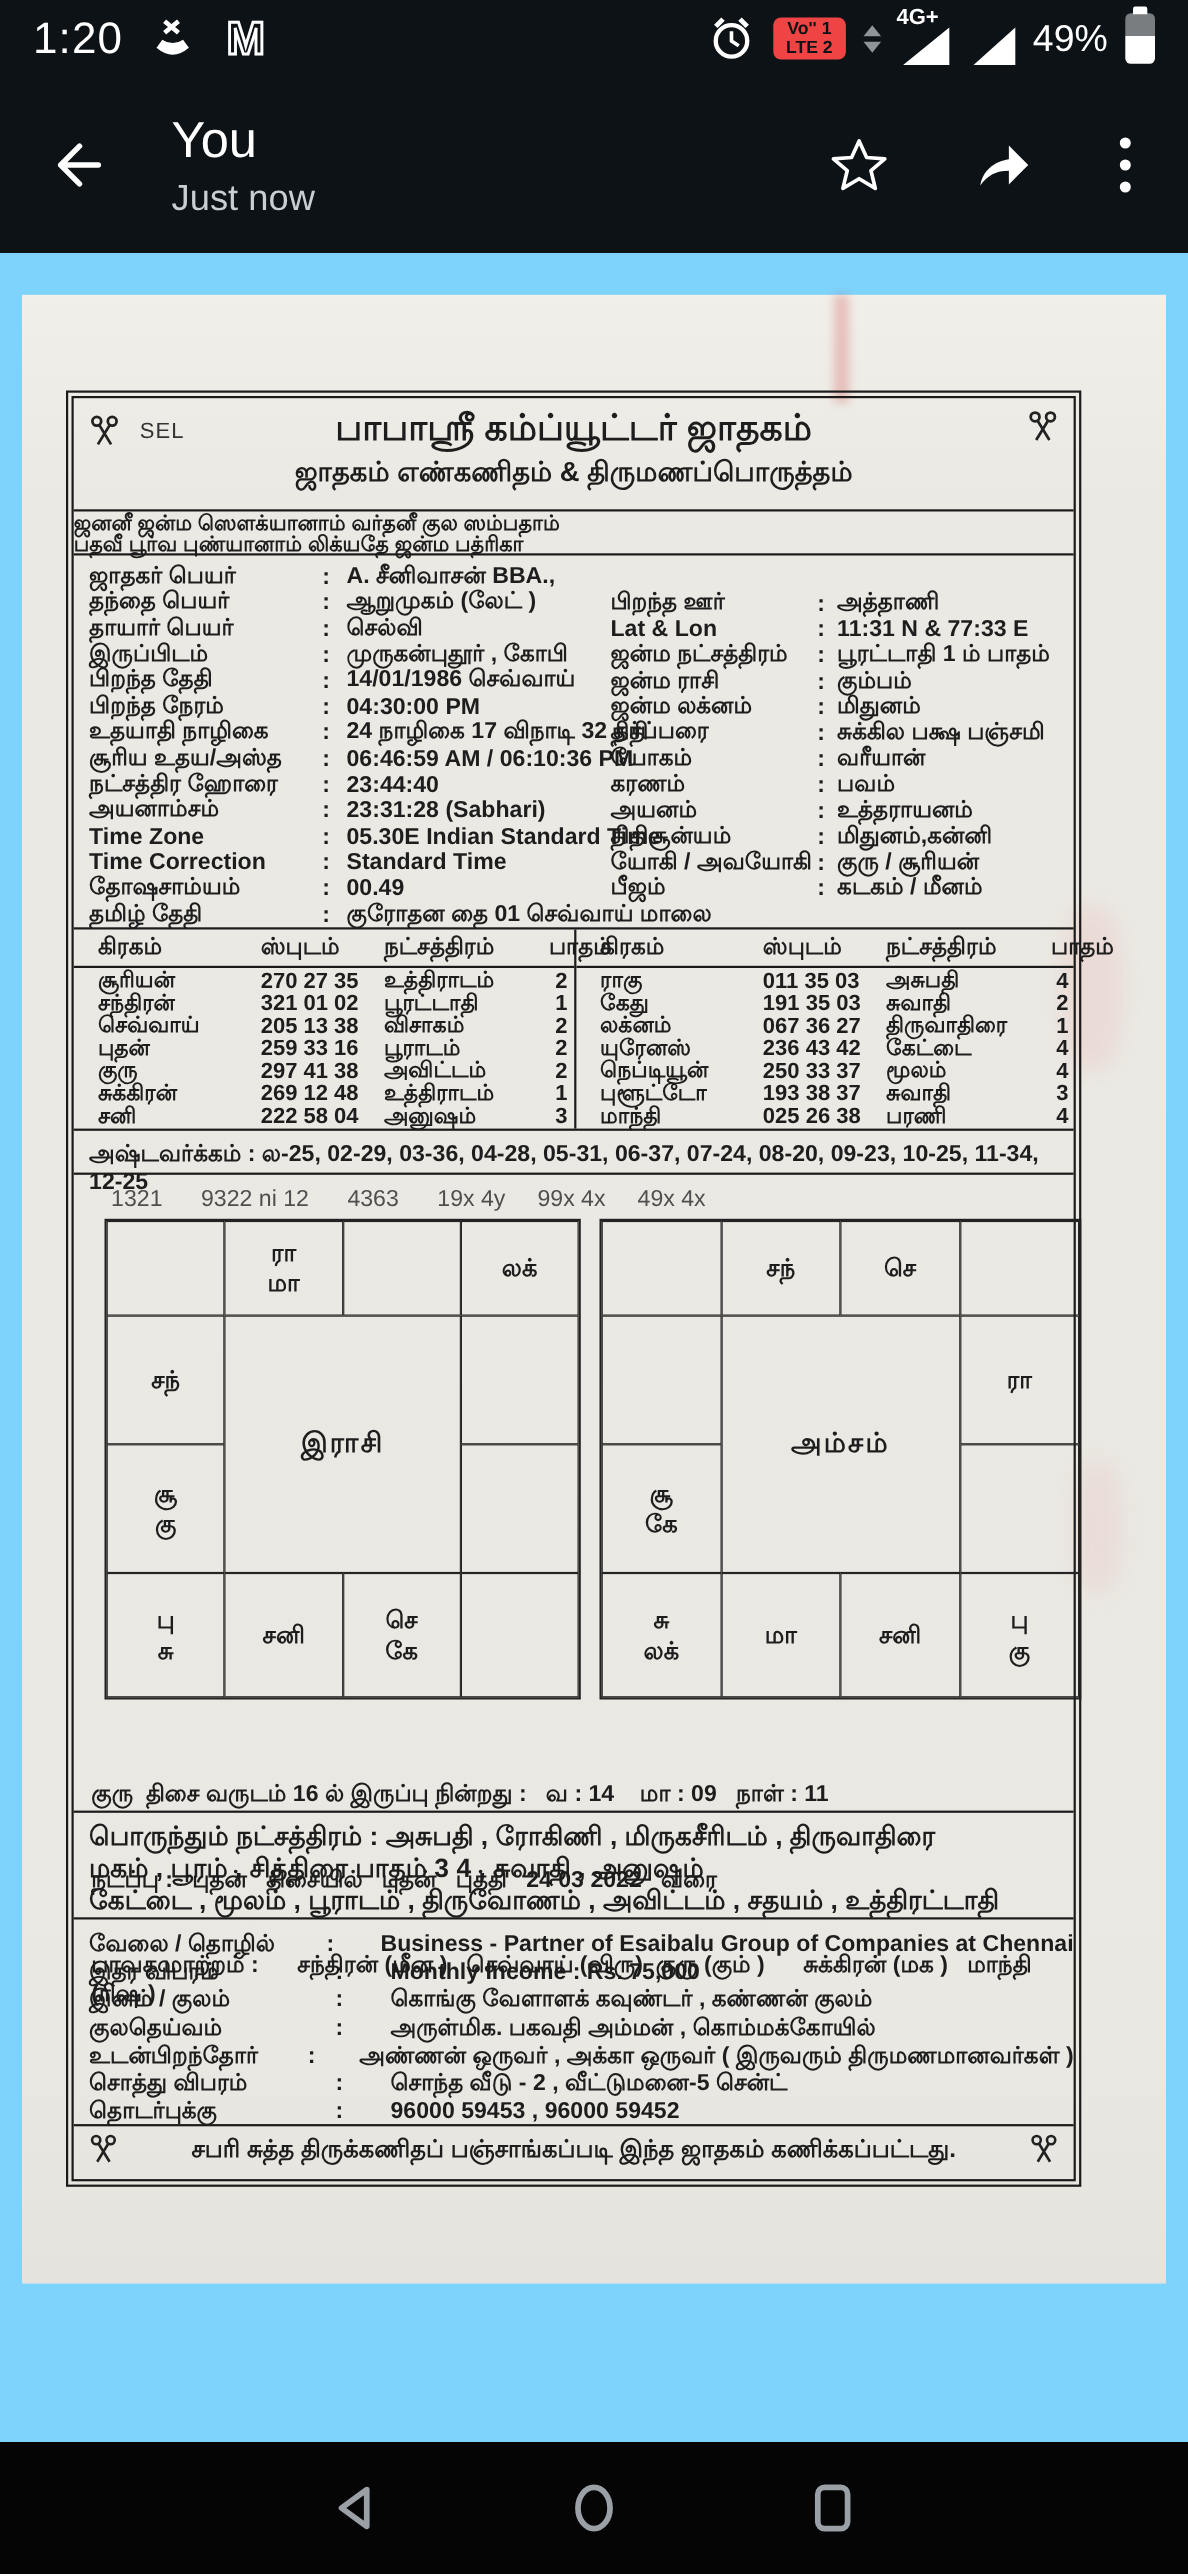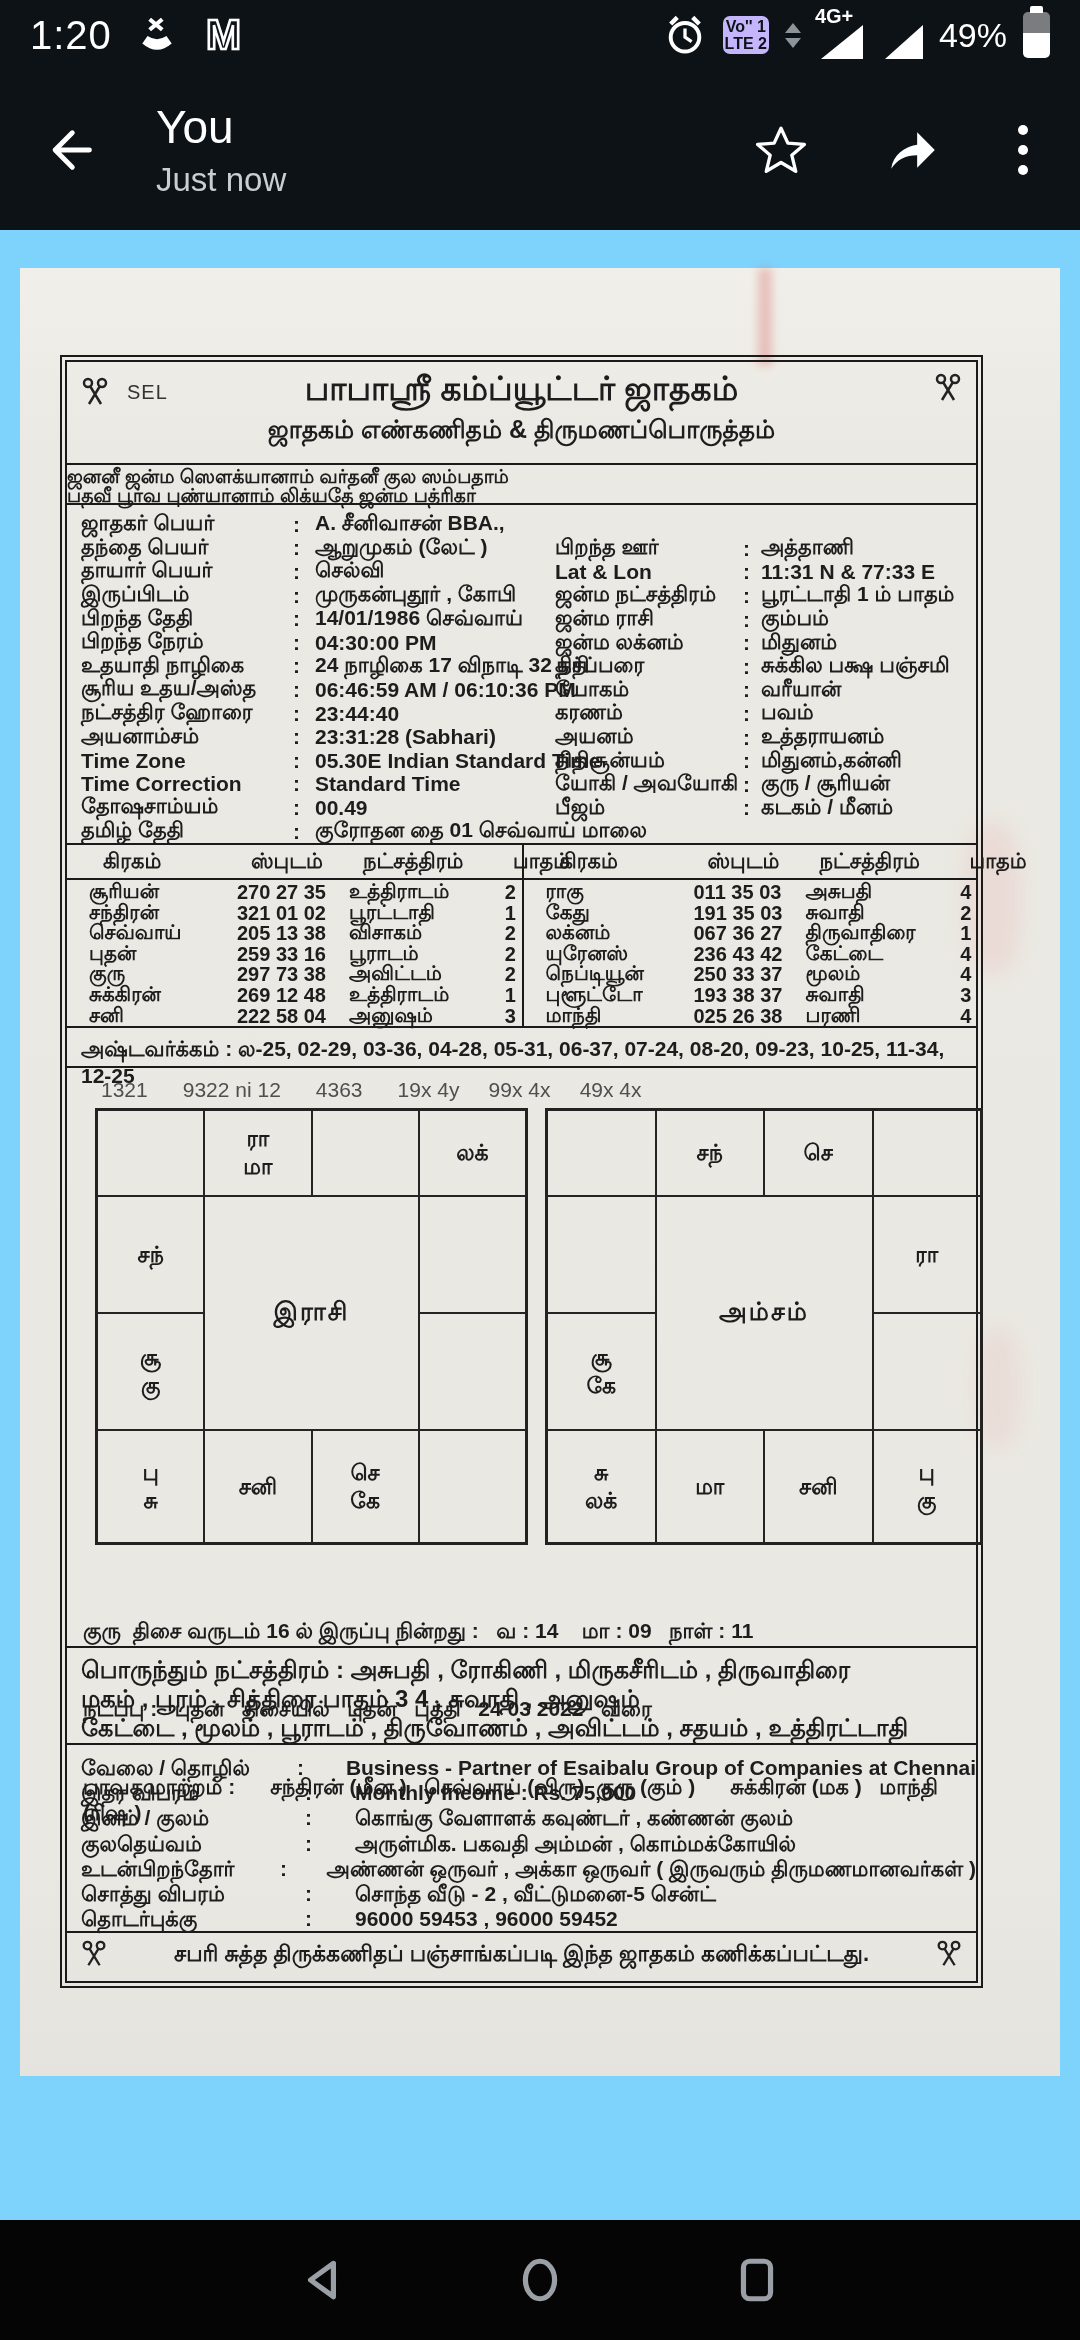--- a/index.html
+++ b/index.html
@@ -6,21 +6,21 @@
   body { background:#000; width:1080px; height:2340px; overflow:hidden;
          font-family:"Liberation Sans", sans-serif; }
   .screen { position:relative; width:1080px; height:2340px; background:#000; }
 
   
   .statusbar { position:absolute; top:0; left:0; right:0; height:70px; background:#0d1217;
                display:flex; align-items:center; justify-content:space-between; padding:0 30px; color:#fff; }
   .sb-left { display:flex; align-items:center; gap:24px; }
   .sb-time { font-size:40px; font-weight:400; letter-spacing:1px; }
   .sb-right { display:flex; align-items:center; gap:16px; }
-  .volte { background:#c4b5fd; color:#0d1217; border-radius:7px; padding:2px 2px; text-align:center;
+  .volte { background:#ef4444; color:#0d1217; border-radius:7px; padding:2px 12px; text-align:center;
            font-size:16px; line-height:17px; font-weight:700; }
   .updown { display:flex; flex-direction:column; gap:5px; align-items:center; }
   .updown .up { width:0; height:0; border-left:8px solid transparent; border-right:8px solid transparent; border-bottom:10px solid #8d949a; }
   .updown .dn { width:0; height:0; border-left:8px solid transparent; border-right:8px solid transparent; border-top:10px solid #8d949a; }
   .sig { position:relative; width:46px; height:52px; }
   .sig .tri { position:absolute; bottom:2px; right:0; width:0; height:0;
               border-left:42px solid transparent; border-bottom:34px solid #fff; }
   .sig .net { position:absolute; top:-4px; left:-2px; font-size:20px; font-weight:700; }
   .sig2 { width:44px; height:52px; position:relative; }
   .sig2 .tri { position:absolute; bottom:2px; right:0; width:0; height:0;
@@ -76,21 +76,21 @@
   .pcolon::before { content:":"; }
   .pvalue { font-weight:700; }
   .pright { position:absolute; left:488px; top:32px; width:430px; }
   .pright .plabel { width:188px; }
   .pright .pcolon { width:18px; }
 
   .sec-planets { height:183px; display:flex; font-weight:700; }
   .ptable { width:50%; height:100%; padding-top:1px; }
   .ptable.rt { border-left:2px solid #1a1a1a; }
   .phead { display:grid; grid-template-columns:148px 112px 150px 1fr; height:34px; align-items:center;
-           border-bottom:2px solid #1a1a1a; font-size:21px; padding-left:36px; }
+           border-bottom:2px solid #1a1a1a; font-size:21px; padding-left:22px; }
   .phead span:last-child { text-align:center; }
   .prow2 { display:grid; grid-template-columns:148px 112px 150px 1fr; height:20.6px; align-items:center;
            font-size:20px; padding-left:22px; }
   .prow2 span:last-child { text-align:center; }
 
   .sec-ashta { height:40px; font-size:21px; font-weight:700; padding:9px 0 0 14px; }
 
   .sec-charts { height:580px; }
   .nums { position:absolute; left:34px; top:10px; font-size:21px; color:#4f4f4f; white-space:pre; }
   .chart { position:absolute; top:40px; display:grid; grid-template-columns:repeat(4,1fr);
@@ -382,21 +382,21 @@
                 <span>2</span>
               </div>
             <div class="prow2">
                 <span>புதன்</span>
                 <span>259 33 16</span>
                 <span>பூராடம்</span>
                 <span>2</span>
               </div>
             <div class="prow2">
                 <span>குரு</span>
-                <span>297 73 38</span>
+                <span>297 41 38</span>
                 <span>அவிட்டம்</span>
                 <span>2</span>
               </div>
             <div class="prow2">
                 <span>சுக்கிரன்</span>
                 <span>269 12 48</span>
                 <span>உத்திராடம்</span>
                 <span>1</span>
               </div>
             <div class="prow2">

